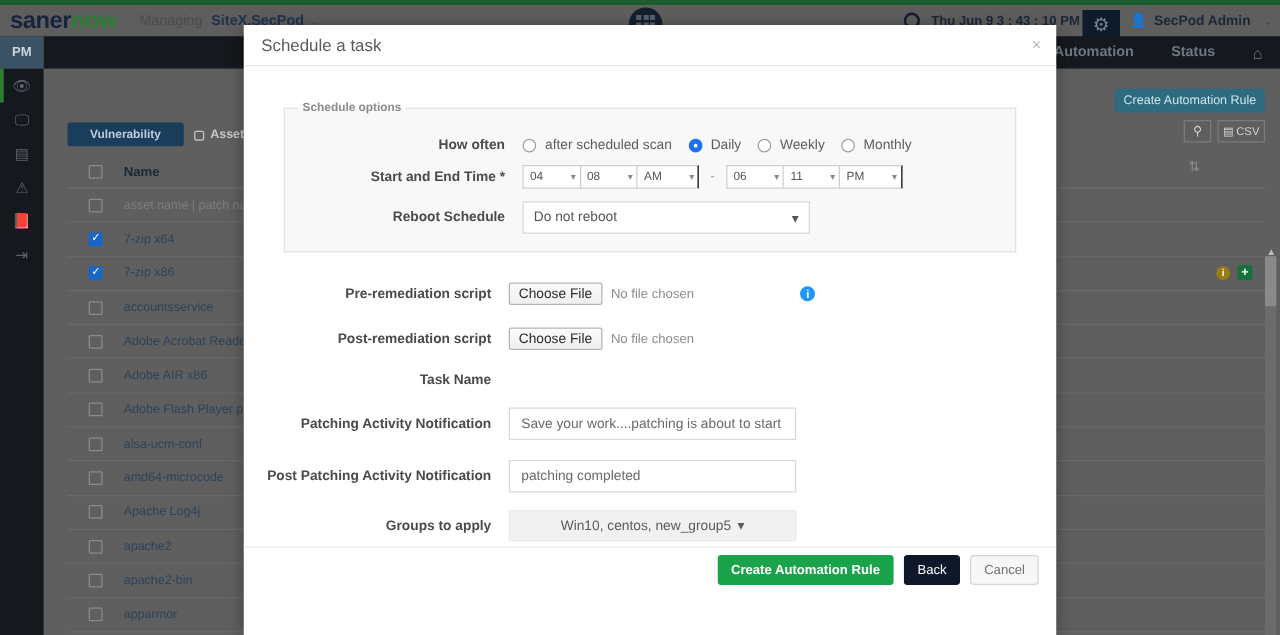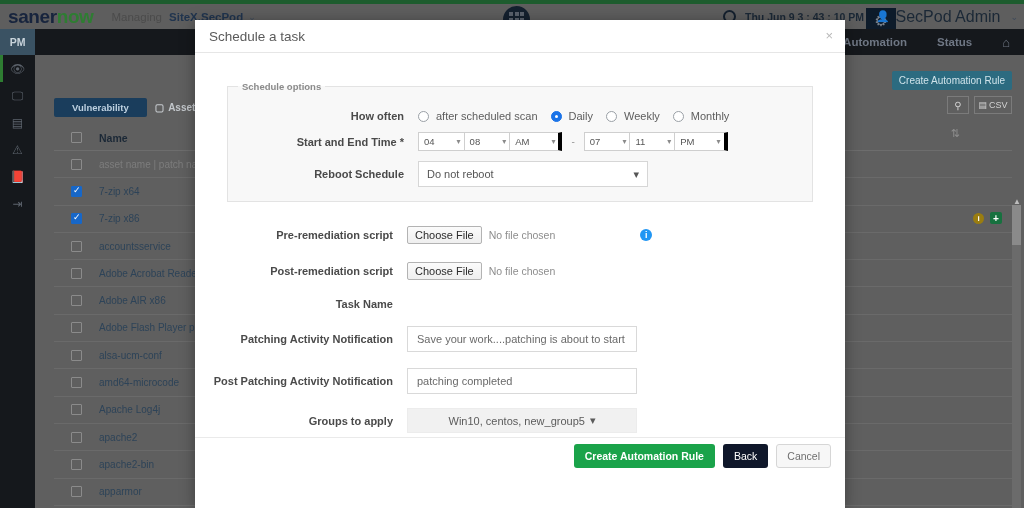--- a/index.html
+++ b/index.html
@@ -32,21 +32,21 @@
   .clock-wrap { position: absolute; right: 160px; top: 0; height: 25px; display: flex; align-items: center; }
   .clock-ring { width: 13px; height: 13px; border: 2.2px solid #14202e; border-radius: 50%; margin-right: 9px; }
   .clock-txt { font-size: 10.5px; font-weight: bold; color: #1b2836; white-space: nowrap; }
   .gear-btn {
     position: absolute; right: 128px; top: 4px; width: 30px; height: 25px;
     background: #0d1b2a; display: flex; align-items: center; justify-content: center;
   }
   .gear-glyph { font-size: 15px; color: #7b848f; line-height: 1; }
   .userbox { position: absolute; right: 6px; top: 0; height: 25px; display: flex; align-items: center; gap: 5px; }
   .user-ico { font-size: 11px; color: #1b2836; }
-  .user-name { font-size: 16px; font-weight: normal; color: #1b2836; }
+  .user-name { font-size: 11px; font-weight: bold; color: #1b2836; }
 
   .secondbar { position: absolute; top: 29px; left: 35px; width: 989px; height: 26px; background: #15181c; }
   .nav-tabs { position: absolute; right: 6px; top: 29px; height: 26px; display: flex; align-items: center; gap: 30px; padding-right: 8px; }
   .nav-tab { font-size: 11.5px; font-weight: bold; color: #6f7784; }
   .nav-tab.home { font-size: 13px; }
 
   
   .sidebar { position: absolute; top: 29px; left: 0; width: 35px; height: 479px; background: #15181c; }
   .pm-badge {
     width: 35px; height: 26px; background: #3a5263; color: #c9d4dc;
@@ -114,21 +114,21 @@
   .rdo.on::after { content: ""; position: absolute; left: 3px; top: 3px; width: 3px; height: 3px; border-radius: 50%; background: #fff; }
   .rdo-lbl { font-size: 11px; color: #5d5d5d; }
 
   .sel {
     height: 19px; border: 1px solid #cfcfcf; background: #fff; font-size: 9.5px; color: #555;
     display: flex; align-items: center; padding: 0 3px 0 5px; gap: 7px;
   }
   .sel .cv { font-size: 8px; color: #8a8a8a; }
   .sel-group { display: flex; }
   .sel-group .sel { border-right: none; gap: 22px; }
-  .sel-group .sel:last-child { border-right: 4px solid #000000; }
+  .sel-group .sel:last-child { border-right: 1px solid #000000; }
   .dash { margin: 0 9px; color: #9a9a9a; font-size: 10px; }
 
   .wide-sel {
     width: 230px; height: 26px; border: 1px solid #d6d6d6; background: #fff;
     display: flex; align-items: center; justify-content: space-between;
     padding: 0 8px; font-size: 11px; color: #555;
   }
   .filebtn {
     border: 1px solid #b3b3b3; background: linear-gradient(#fbfbfb,#efefef);
     font-size: 11px; color: #2b2b2b; padding: 2px 7px; border-radius: 2px;
@@ -397,21 +397,21 @@
                   <span class="cv">▾</span>
                 </div>
               <div class="sel">
                   <span>AM</span>
                   <span class="cv">▾</span>
                 </div>
             </div>
             <span class="dash">-</span>
             <div class="sel-group">
               <div class="sel">
-                  <span>07</span>
+                  <span>06</span>
                   <span class="cv">▾</span>
                 </div>
               <div class="sel">
                   <span>11</span>
                   <span class="cv">▾</span>
                 </div>
               <div class="sel">
                   <span>PM</span>
                   <span class="cv">▾</span>
                 </div>

